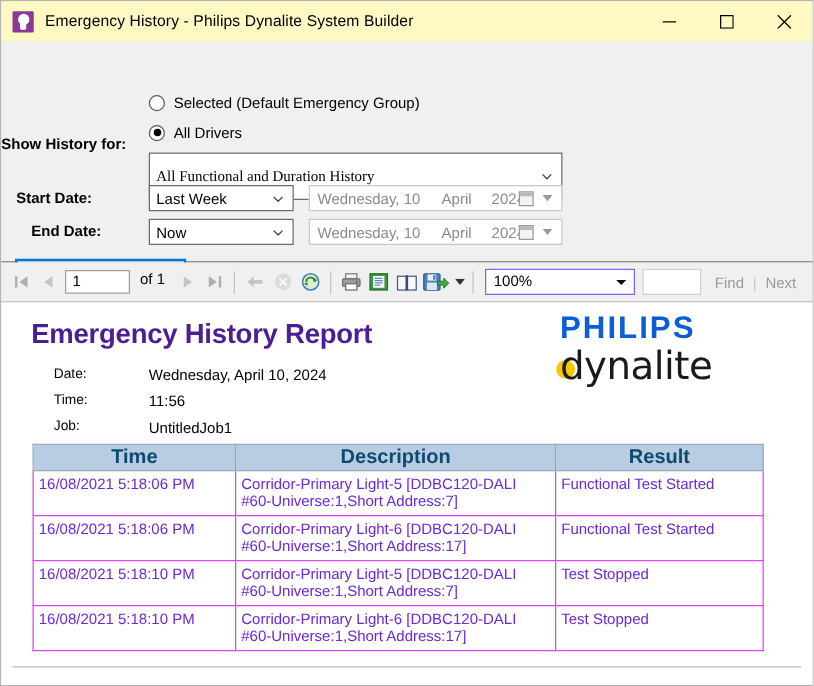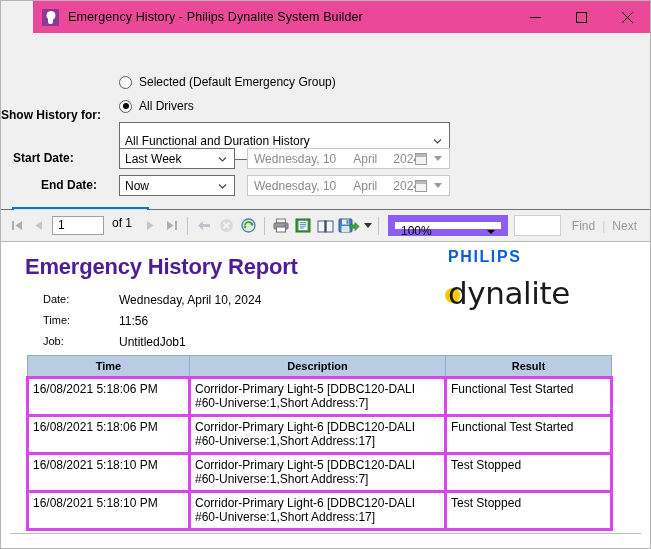--- a/index.html
+++ b/index.html
@@ -5,22 +5,22 @@
   html,body{margin:0;padding:0;}
   body{
     width:651px;height:549px;overflow:hidden;
     font-family:"Liberation Sans","DejaVu Sans",sans-serif;
     font-size:12px;color:#000;background:#ffffff;
   }
   .window{width:651px;height:549px;position:relative;background:#f0f0f0;
           border:1px solid #b4b4b4;box-sizing:border-box;}
 
   
-  .titlebar{height:32px;background:#ec4899;display:flex;align-items:center;
-            position:relative;margin-left:32px;}
+  .titlebar{height:32px;background:#fef9c3;display:flex;align-items:center;
+            position:relative;}
   .app-icon{width:17px;height:17px;margin-left:9px;margin-right:9px;
             background:#8a3a96;position:relative;flex:none;border-radius:1px;}
   .bulb{position:absolute;left:50%;top:2px;transform:translateX(-50%);
         width:9px;height:9px;border-radius:50%;background:#fff;}
   .bulb::after{content:"";position:absolute;left:50%;top:8px;
         transform:translateX(-50%);width:5px;height:5px;background:#fff;
         border-radius:0 0 2px 2px;}
   .title-text{font-size:12.5px;color:#000;letter-spacing:.1px;}
   .wc-group{position:absolute;right:0;top:0;height:32px;display:flex;}
   .wc{width:46px;height:32px;display:flex;align-items:center;justify-content:center;
@@ -67,50 +67,50 @@
          border-bottom:1px solid #b9b9b9;display:flex;align-items:center;
          box-sizing:border-box;}
   .tbtn{width:22px;height:26px;display:flex;align-items:center;justify-content:center;
         flex:none;cursor:default;}
   .tbtn.dis{opacity:.42;}
   .pagebox{width:52px;height:19px;background:#fff;border:1px solid #a0a0a0;
         box-sizing:border-box;font-size:12px;padding-left:5px;line-height:17px;
         margin:0 2px;flex:none;}
   .oftxt{font-size:12px;margin:0 6px 6px 6px;white-space:nowrap;flex:none;}
   .tsep{width:1px;height:18px;background:#c2c2c2;margin:0 5px;flex:none;}
-  .zoomsel{width:120px;height:21px;background:#fff;border:7px solid #8b5cf6;
+  .zoomsel{width:120px;height:21px;background:#fff;border:1px solid #8b5cf6;
         box-sizing:border-box;font-size:12px;line-height:19px;padding-left:6px;
         position:relative;flex:none;margin-left:4px;}
   .zoomsel .zc{position:absolute;right:6px;top:8px;width:0;height:0;
         border-left:4px solid transparent;border-right:4px solid transparent;
         border-top:4px solid #000;}
   .findbox{flex:1;height:21px;background:#fff;border:1px solid #cfcfcf;
         box-sizing:border-box;margin:0 4px 0 6px;}
   .flink{font-size:12px;color:#9a9a9a;padding:0 7px;flex:none;cursor:default;}
   .fsep{color:#c9c9c9;font-size:12px;flex:none;}
 
   
   .report{position:relative;height:306px;background:#fff;overflow:hidden;}
   .rtitle{position:absolute;left:24px;top:12px;font-size:22px;font-weight:bold;
       color:#4c1d95;letter-spacing:-.2px;white-space:nowrap;}
   .meta{position:absolute;font-size:12px;color:#000;white-space:nowrap;}
   .meta-k{position:absolute;font-size:11px;}
-  .logo-ph{position:absolute;left:447px;top:6px;font-size:16px;font-weight:bold;
+  .logo-ph{position:absolute;left:447px;top:6px;font-size:25px;font-weight:bold;
       color:#0b5ed7;letter-spacing:1.6px;}
   .logo-dy{position:absolute;left:447px;top:33px;font-size:31px;color:#1a1a1a;
       letter-spacing:-.4px;font-family:"DejaVu Sans",sans-serif;font-weight:400;}
   .logo-dot{position:absolute;left:444px;top:46px;width:15px;height:15px;
       border-radius:50%;background:#f5c800;}
 
   table.rt{position:absolute;left:25px;top:113px;width:584px;
       border-collapse:collapse;table-layout:fixed;}
-  table.rt th{background:#b8cce4;border:1px solid #9aa9bb;font-size:11px;
-      font-weight:bold;text-align:center;height:20px;padding:0;color:#000000;}
-  table.rt td{border:3px solid #d946ef;font-size:12px;vertical-align:top;
-      padding:3px 4px 4px 4px;line-height:14px;background:#fff;color:#000000;margin-top:37px;}
+  table.rt th{background:#b8cce4;border:1px solid #9aa9bb;font-size:16px;
+      font-weight:bold;text-align:center;height:20px;padding:0;color:#0c4a6e;}
+  table.rt td{border:1px solid #d946ef;font-size:12px;vertical-align:top;
+      padding:3px 4px 4px 4px;line-height:14px;background:#fff;color:#6d28d9;margin-top:37px;}
   col.c1{width:162px;} col.c2{width:256px;} col.c3{width:166px;}
   td.nw{white-space:nowrap;}
   .rule{position:absolute;left:9px;right:9px;top:291px;height:1px;background:#bdbdbd;}
 </style>
 </head>
 <body>
 
 <div class="window">
 
   <div class="titlebar">
@@ -145,21 +145,21 @@
     <div class="radio-row" style="left:118px;top:42px;">
       <div class="radio"></div>
       <div class="radio-lbl">Selected (Default Emergency Group)</div>
     </div>
 
     <div class="radio-row" style="left:118px;top:66px;">
       <div class="radio on"></div>
       <div class="radio-lbl">All Drivers</div>
     </div>
 
-    <div class="combo" style="left:118px;top:89px;width:331px;height:38px;">
+    <div class="combo" style="left:118px;top:89px;width:331px;height:38px;font-family:Liberation Serif, serif;">
       <span>All Functional and Duration History</span>
       <svg class="caret" viewBox="0 0 9 9">
           <polyline points="1,3 4.5,6.5 8,3" fill="none" stroke="#444" stroke-width="1.1"></polyline>
         </svg>
     </div>
 
     <div class="lbl" style="left:12px;top:118px;">Start Date:</div>
     <div class="combo" style="left:118px;top:115px;width:116px;height:21px;">
       <span>Last Week</span>
       <svg class="caret" viewBox="0 0 9 9">
@@ -169,21 +169,21 @@
     <div class="dt" style="left:246px;top:115px;width:203px;height:21px;">
       <span class="d-day">Wednesday, 10</span>
       <span class="d-mon">April</span>
       <span class="d-yr">2024</span>
       <span class="cal"></span>
       <svg class="dtcaret" width="8" height="6" viewBox="0 0 8 6">
           <polygon points="0,0 8,0 4,5" fill="#9a9a9a"></polygon>
         </svg>
     </div>
 
-    <div class="lbl" style="left:28px;top:145px;padding-left:12px;">End Date:</div>
+    <div class="lbl" style="left:12px;top:145px;padding-left:12px;">End Date:</div>
     <div class="combo" style="left:118px;top:142px;width:116px;height:21px;">
       <span>Now</span>
       <svg class="caret" viewBox="0 0 9 9">
           <polyline points="1,3 4.5,6.5 8,3" fill="none" stroke="#444" stroke-width="1.1"></polyline>
         </svg>
     </div>
     <div class="dt" style="left:246px;top:142px;width:203px;height:21px;">
       <span class="d-day">Wednesday, 10</span>
       <span class="d-mon">April</span>
       <span class="d-yr">2024</span>

